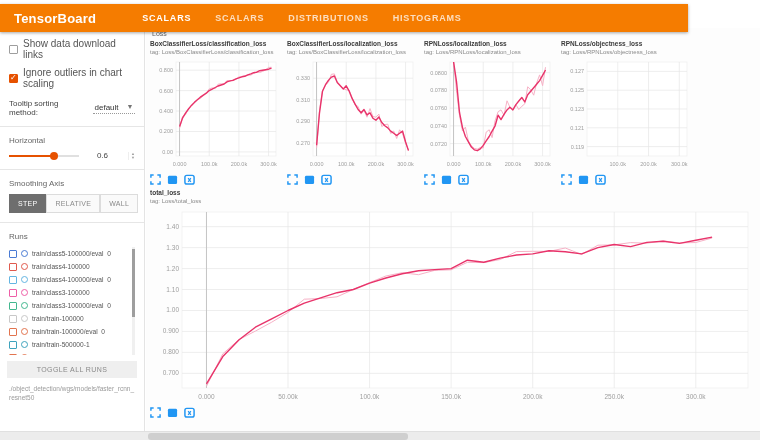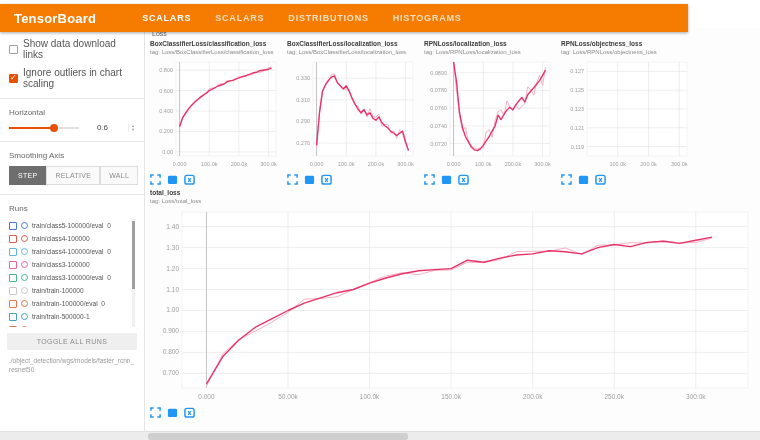--- a/index.html
+++ b/index.html
@@ -80,20 +80,27 @@
 <div class="sidebar">
   <div class="cb-row">
     <span class="cb"></span>
     <span class="row-label">Show data download links</span>
   </div>
   <div class="cb-row">
     <span class="cb checked"></span>
     <span class="row-label">Ignore outliers in chart scaling</span>
   </div>
 
+  <div class="select-row">
+    <span>Tooltip sorting method:</span>
+    <span class="select">
+      <span>default</span>
+      <span class="caret">▼</span>
+    </span>
+  </div>
 
   <div class="divider"></div>
 
   <div class="section-label">Horizontal</div>
   <div class="slider-row">
     <span class="slider">
       <span class="fill"></span>
       <span class="thumb"></span>
     </span>
     <span class="spin-val">

